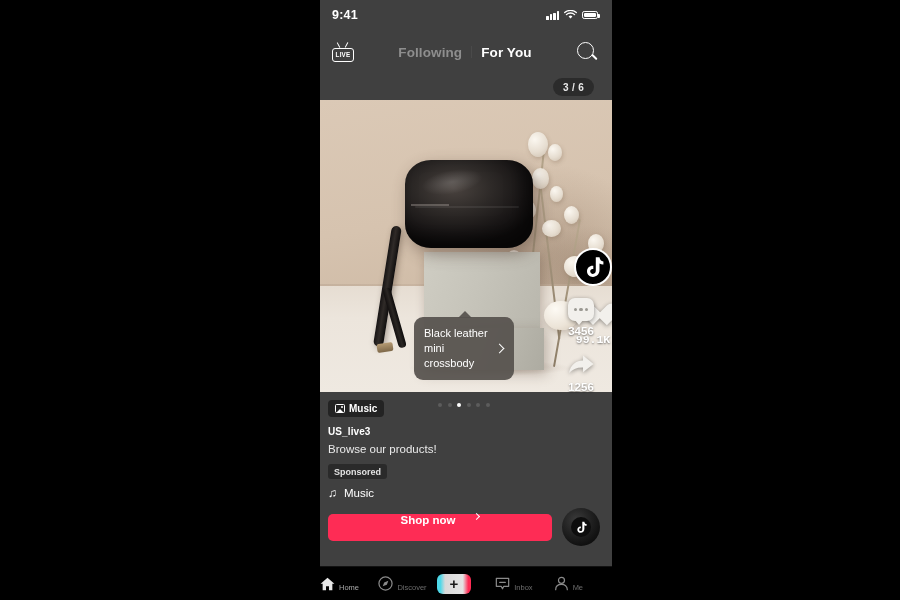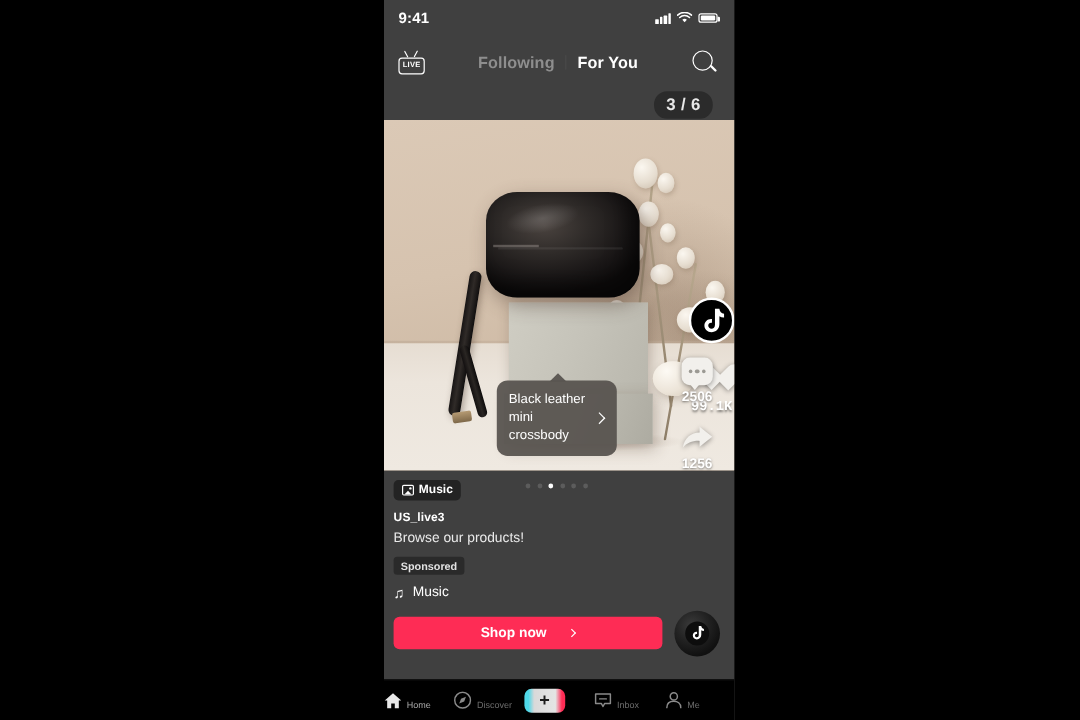--- a/index.html
+++ b/index.html
@@ -58,21 +58,21 @@
     border:1.8px solid #fff; border-radius:50%;
   }
   .search-ico::after {
     content:""; position:absolute; left:14.5px; top:15px; width:7px; height:1.8px;
     background:#fff; transform:rotate(45deg); border-radius:1px;
   }
 
   
   .count-badge-row { height:26px; display:flex; justify-content:flex-end; padding-right:18px; align-items:center; }
   .count-badge {
-    background:#2b2b2b; color:#e8e8e8; font-size:14px; font-weight:bold;
+    background:#2b2b2b; color:#e8e8e8; font-size:10px; font-weight:bold;
     padding:3.5px 10px; border-radius:11px; letter-spacing:.3px;
   }
 
   
   .media {
     position:relative; width:292px; height:292px; overflow:hidden;
     background:#cdbdab;
   }
   .bg-wall { position:absolute; inset:0;
     background:
@@ -208,21 +208,21 @@
     display:inline-block; background:#2a2a2a; color:#e2e2e2; font-size:9px; font-weight:bold;
     padding:2.5px 6px; border-radius:3px; margin-top:7px;
   }
   .music-row { display:flex; align-items:center; gap:7px; margin-top:8px; }
   .music-note { color:#fff; font-size:12px; line-height:1; }
   .music-row span.lbl { color:#fff; font-size:11.5px; }
 
   .shop-wrap { display:flex; align-items:center; gap:10px; padding:0 12px 0 8px; margin-top:9px; }
   .shop-btn {
     flex:1; height:27px; background:#fe2c55; border-radius:5px;
-    display:flex; align-items:center; justify-content:center; gap:19px;
+    display:flex; justify-content:center; gap:19px;
   }
   .shop-btn b { color:#fff; font-size:11.5px; font-weight:bold; }
   .shop-chev { width:5px; height:5px; border-right:1.5px solid #fff; border-top:1.5px solid #fff; transform:rotate(45deg); }
   .disc {
     width:38px; height:38px; border-radius:50%;
     background:radial-gradient(circle at 38% 32%, #3b3b3b 0%, #232323 38%, #111 72%, #0a0a0a 100%);
     display:flex; align-items:center; justify-content:center; flex:0 0 auto;
   }
   .disc-inner { width:20px; height:20px; border-radius:50%; background:#0d0d0d;
     display:flex; align-items:center; justify-content:center; }
@@ -349,21 +349,21 @@
     </div>
   </div>
 
   <div class="actions-low">
     <div class="act" style="margin-top:6px;">
       <div class="bubble">
             <i></i>
             <i></i>
             <i></i>
           </div>
-      <div class="cnt">2506</div>
+      <div class="cnt">3456</div>
     </div>
     <div class="act" style="margin-top:16px;">
       <svg class="share" viewBox="0 0 28 24">
         <path d="M2 20 C3.5 11.5 9 7.6 16 7.4 V2.6 L26.5 11 L16 19.2 V14.4 C9.8 14.2 5.4 16.2 2 20 Z" fill="#f2f0ec"></path>
       </svg>
       <div class="cnt">1256</div>
     </div>
   </div>
 
   <div class="info">

